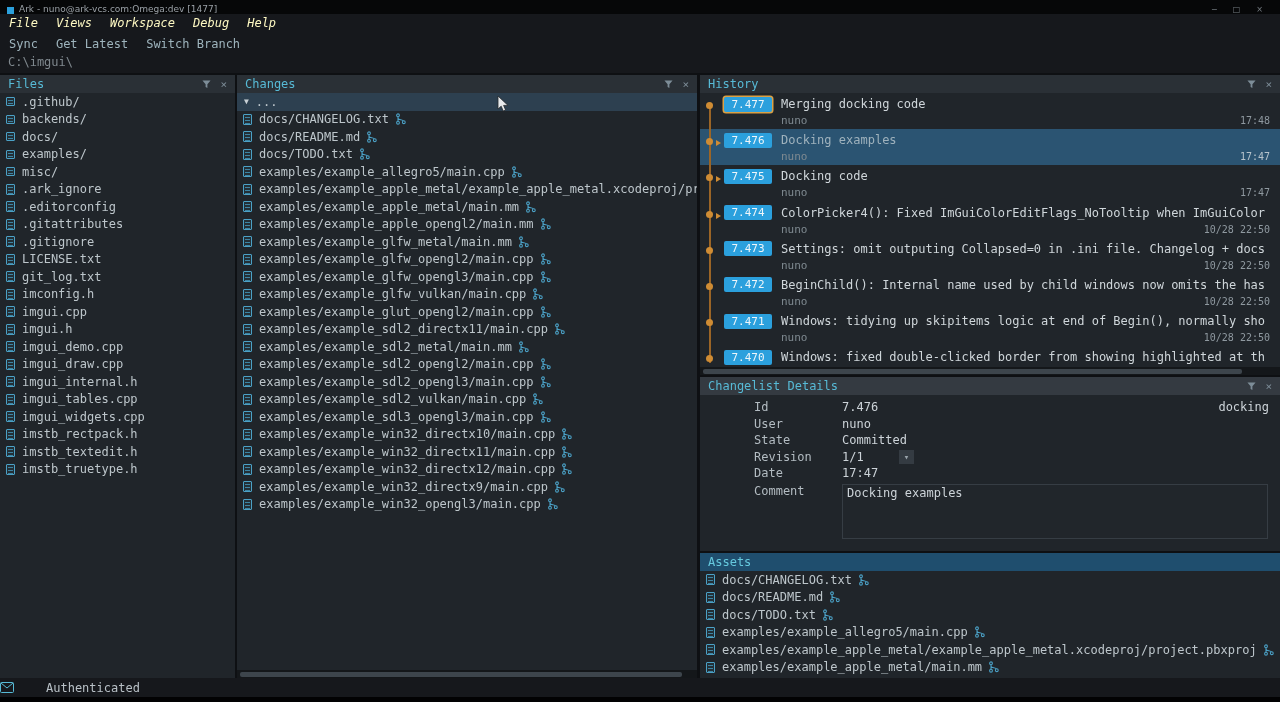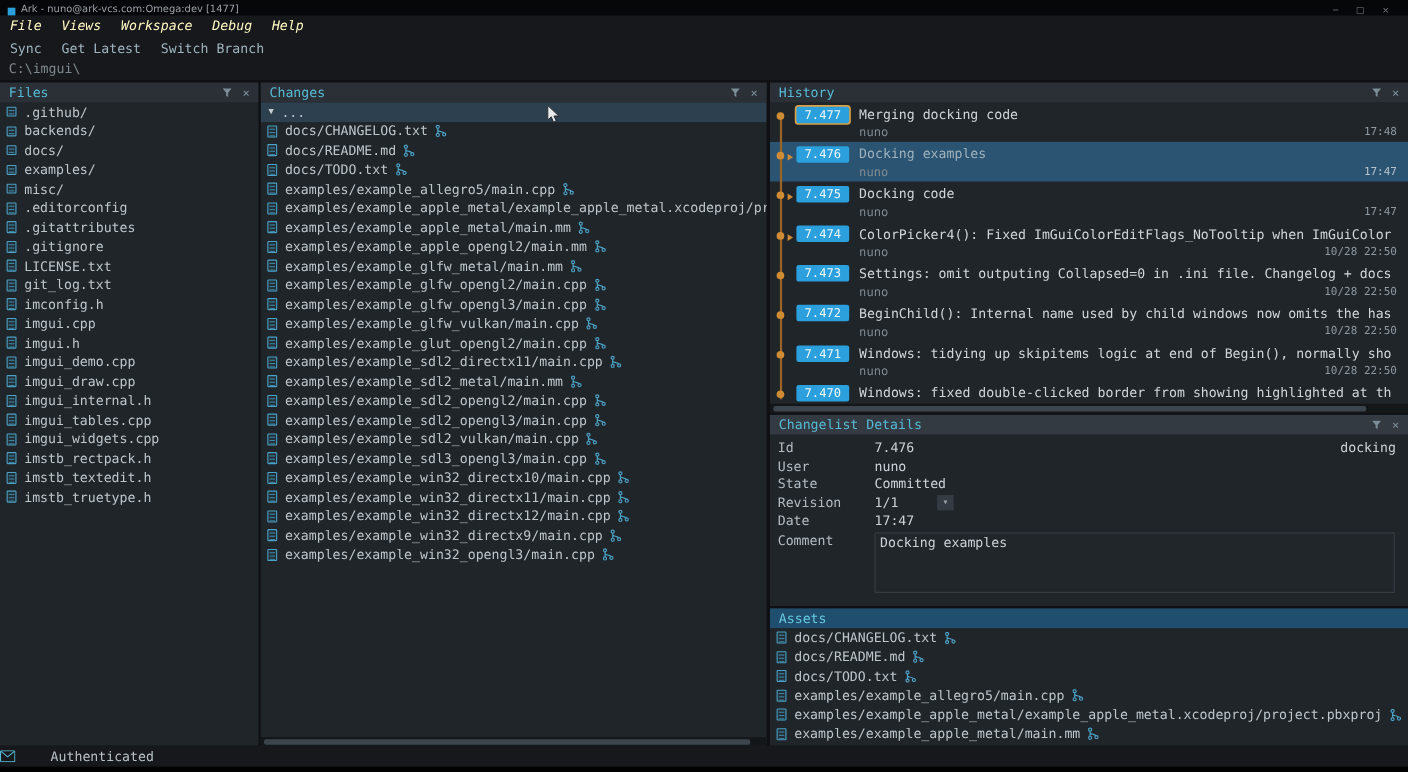--- a/index.html
+++ b/index.html
@@ -64,21 +64,21 @@
   .commit-author{color:#7f8a91;font-size:11px;}
   .commit-time{margin-left:auto;color:#8f99a0;font-size:10px;}
   .commit.selected .commit-time{color:#b7c4cc;}
   .graph-line{position:absolute;left:9px;top:33px;bottom:12px;width:2px;background:#9b6526;z-index:3;pointer-events:none;}
   
   .hscroll{position:absolute;left:0;right:0;bottom:0;height:8px;background:#14171a;}
   .hscroll-thumb{position:absolute;left:3px;top:1.5px;bottom:1.5px;width:96%;background:#3d454c;border-radius:2px;}
   
   .fields{position:absolute;left:0;right:0;top:18px;bottom:0;padding-top:4px;}
   .field{height:16.5px;display:flex;align-items:center;padding:0 7px;}
-  .field-label{width:88px;color:#b3bcc2;flex:none;}
+  .field-label{width:88px;color:#b3bcc2;flex:none;margin-left:47px;}
   .field-value{color:#ccd3d8;}
   .field-branch{margin-left:auto;color:#ccd3d8;padding-right:4px;}
   .combo{display:flex;align-items:center;width:72px;}
   .combo-arrow{margin-left:auto;width:15px;height:14px;background:#343b42;color:#9aa4ab;
     font-size:9px;display:flex;align-items:center;justify-content:center;}
   .comment-row{height:auto;align-items:flex-start;margin-top:2px;}
   .comment-box{flex:1;height:55px;background:#21262b;border:1px solid #363d44;padding:1px 4px;color:#ccd3d8;margin-right:5px;}
   
   .statusbar{position:absolute;left:0;top:678px;width:1280px;height:19px;background:#16181c;
     display:flex;align-items:center;gap:32px;padding-right:22px;color:#b8c0c6;}
@@ -150,20 +150,24 @@
       <div class="row">
         <span class="file-glyph folder"></span>
         <span class="row-name">examples/</span>
       </div>
 
       <div class="row">
         <span class="file-glyph folder"></span>
         <span class="row-name">misc/</span>
       </div>
 
+      <div class="row">
+        <span class="file-glyph"></span>
+        <span class="row-name">.ark_ignore</span>
+      </div>
 
       <div class="row">
         <span class="file-glyph"></span>
         <span class="row-name">.editorconfig</span>
       </div>
 
       <div class="row">
         <span class="file-glyph"></span>
         <span class="row-name">.gitattributes</span>
       </div>

